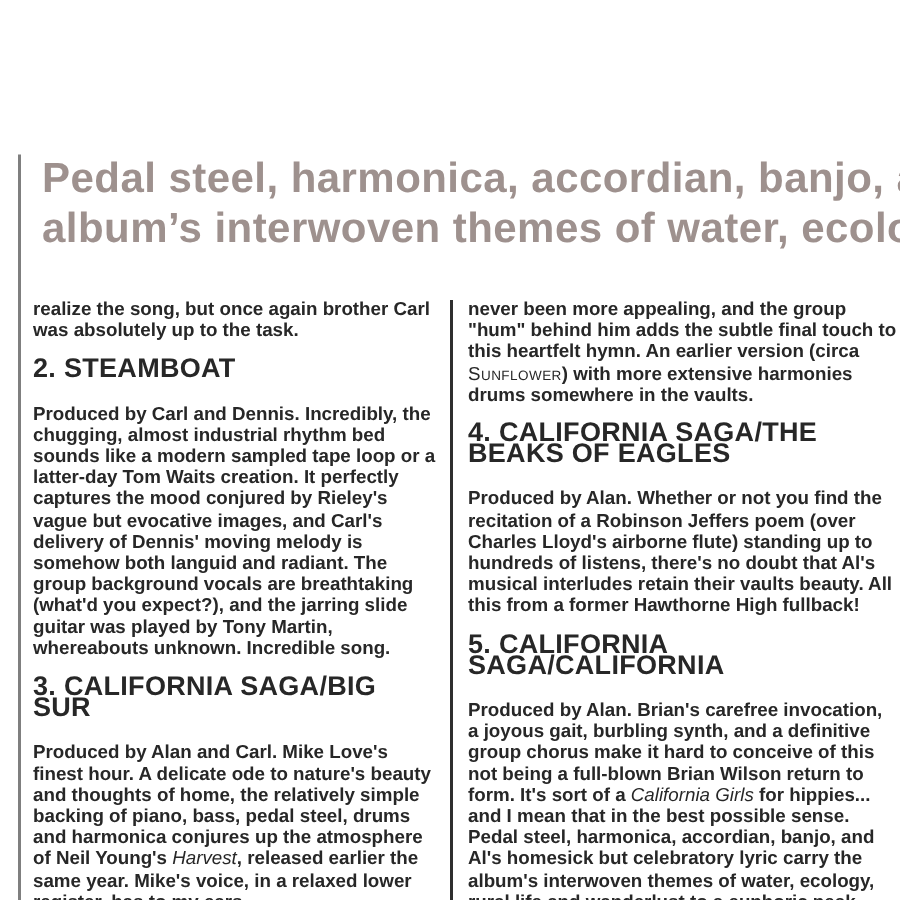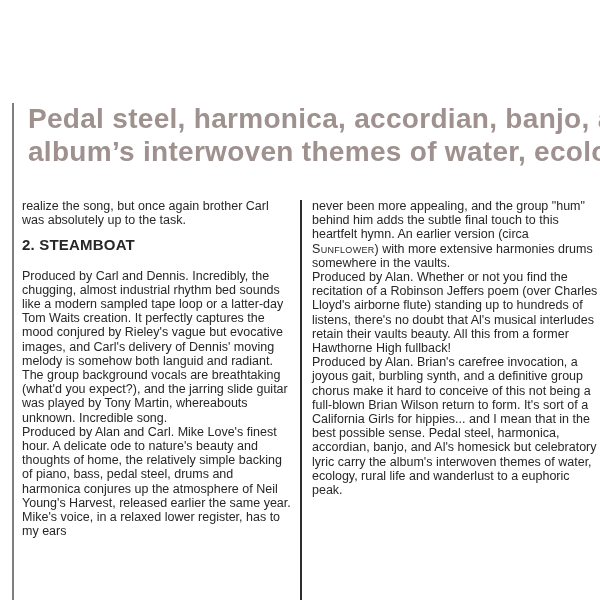--- a/index.html
+++ b/index.html
@@ -56,48 +56,51 @@
     position: absolute;
     left: 278px;
     top: 1px;
     width: 2px;
     height: 400px;
     background: var(--color-divider, #2e2e2e);
   }
   .para { margin: 0; }
   .heading {
     font-weight: bold;
-    font-size: 15px;
+    font-size: 18px;
     margin: 11px 0 16px 0;
     letter-spacing: 0.2px;
   }
-  .seg-normal { font-style: normal; }
-  .seg-italic { }
+  .seg-normal { font-style: normal; font-weight: bold; }
+  .seg-italic { font-style: italic; }
   .seg-smallcaps { font-variant: small-caps; letter-spacing: 0.3px; text-align: center; }
 </style>
 </head>
 <body>
 
 <div class="page">
 
   <div class="left-rule"></div>
 
   <div class="headline">
     <div class="headline-line">Pedal steel, harmonica, accordian, banjo, and</div>
     <div class="headline-line">album’s interwoven themes of water, ecology</div>
   </div>
 
   <div class="columns">
     <div class="column column-left">
         <div class="para"><span class="seg-normal">realize the song, but once again brother Carl was absolutely up to the task.</span></div>
         <div class="heading"><span class="seg-normal">2. STEAMBOAT</span></div>
         <div class="para"><span class="seg-normal">Produced by Carl and Dennis. Incredibly, the chugging, almost industrial rhythm bed sounds like a modern sampled tape loop or a latter-day Tom Waits creation. It perfectly captures the mood conjured by Rieley's vague but evocative images, and Carl's delivery of Dennis' moving melody is somehow both languid and radiant. The group background vocals are breathtaking (what'd you expect?), and the jarring slide guitar was played by Tony Martin, whereabouts unknown. Incredible song.</span></div>
+        <div class="heading"><span class="seg-normal">3. CALIFORNIA SAGA/BIG SUR</span></div>
         <div class="para"><span class="seg-normal">Produced by Alan and Carl. Mike Love's finest hour. A delicate ode to nature's beauty and thoughts of home, the relatively simple backing of piano, bass, pedal steel, drums and harmonica conjures up the atmosphere of Neil Young's </span><span class="seg-italic">Harvest</span><span class="seg-normal">, released earlier the same year. Mike's voice, in a relaxed lower register, has to my ears</span></div>
       </div>
     <div class="column-divider"></div>
     <div class="column column-right">
         <div class="para"><span class="seg-normal">never been more appealing, and the group "hum" behind him adds the subtle final touch to this heartfelt hymn. An earlier version (circa </span><span class="seg-smallcaps">Sunflower</span><span class="seg-normal">) with more extensive harmonies drums somewhere in the vaults.</span></div>
+        <div class="heading"><span class="seg-normal">4. CALIFORNIA SAGA/THE BEAKS OF EAGLES</span></div>
         <div class="para"><span class="seg-normal">Produced by Alan. Whether or not you find the recitation of a Robinson Jeffers poem (over Charles Lloyd's airborne flute) standing up to hundreds of listens, there's no doubt that Al's musical interludes retain their vaults beauty. All this from a former Hawthorne High fullback!</span></div>
+        <div class="heading"><span class="seg-normal">5. CALIFORNIA SAGA/CALIFORNIA</span></div>
         <div class="para"><span class="seg-normal">Produced by Alan. Brian's carefree invocation, a joyous gait, burbling synth, and a definitive group chorus make it hard to conceive of this not being a full-blown Brian Wilson return to form. It's sort of a </span><span class="seg-italic">California Girls</span><span class="seg-normal"> for hippies... and I mean that in the best possible sense. Pedal steel, harmonica, accordian, banjo, and Al's homesick but celebratory lyric carry the album's interwoven themes of water, ecology, rural life and wanderlust to a euphoric peak.</span></div>
       </div>
   </div>
 
 </div>
 
 </body></html>

